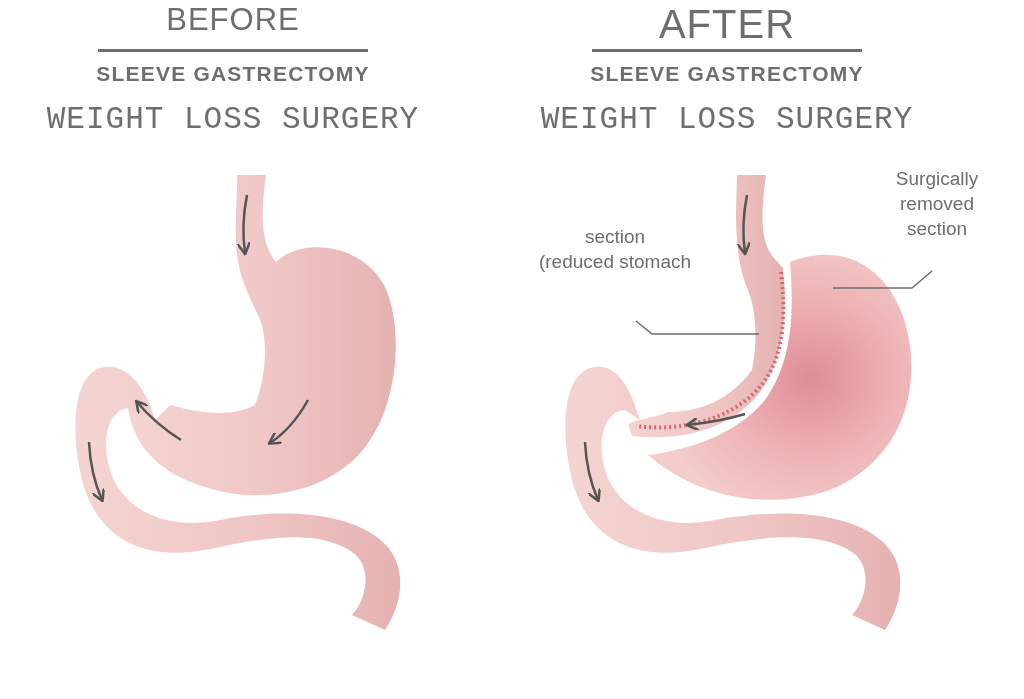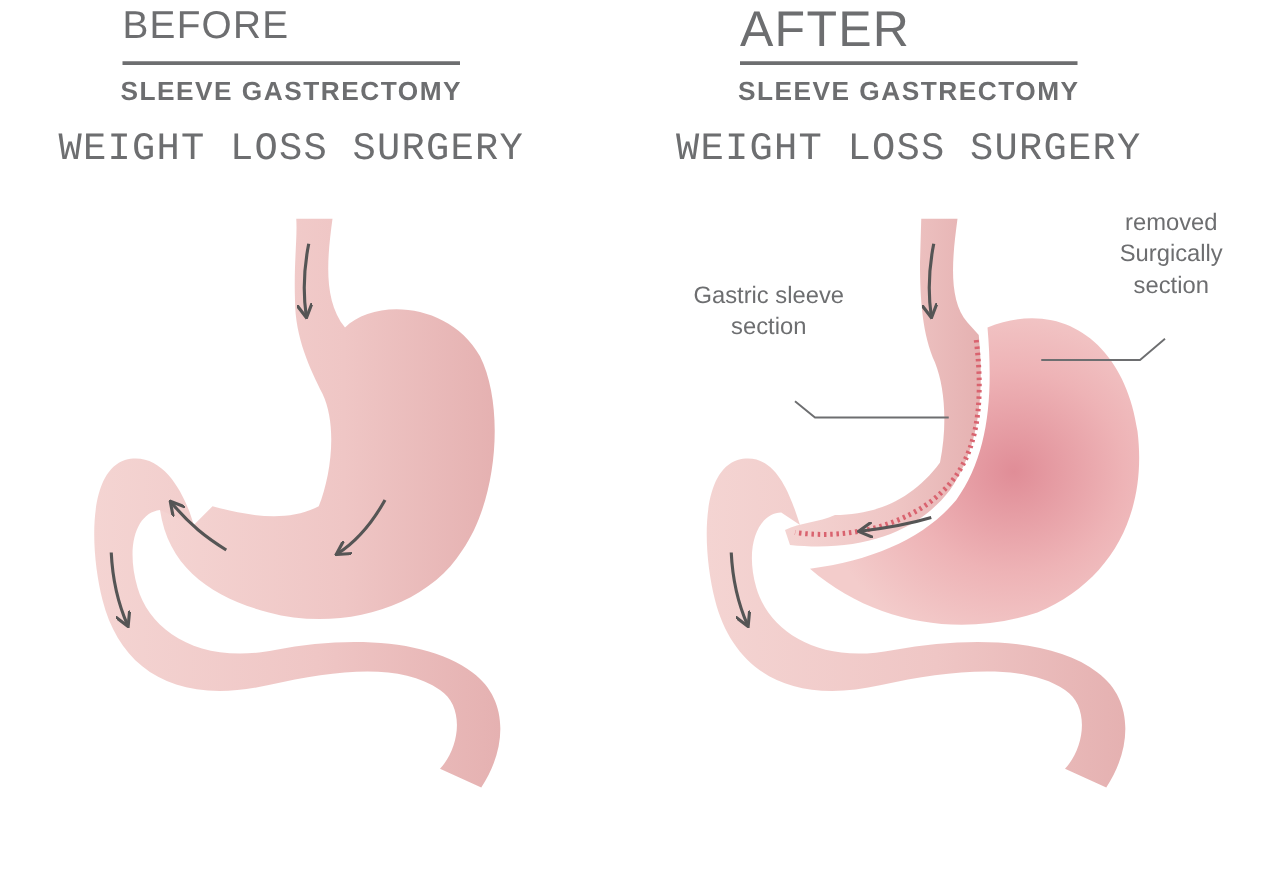--- a/index.html
+++ b/index.html
@@ -1,17 +1,17 @@
 <!DOCTYPE html>
 <html><head>
 <meta charset="utf-8">
 <style>
   html, body { margin:0; padding:0; background:#ffffff; }
   body { width:1024px; height:699px; position:relative; overflow:hidden; font-family:"Liberation Sans", sans-serif; color:#6d6e70; }
-  .panel-title { position:absolute; text-align:left; }
+  .panel-title { position:absolute; text-align:center; }
   .label-before { left:98px; width:270px; top:2px; font-size:31px; letter-spacing:1px; }
   .label-after { left:592px; width:270px; top:2px; font-size:40px; letter-spacing:1px; }
   .rule { position:absolute; height:3px; background:#6d6e70; top:49px; }
   .rule-before { left:98px; width:270px; }
   .rule-after { left:592px; width:270px; }
   .title-bold { position:absolute; font-size:21px; font-weight:bold; letter-spacing:1.2px; top:62px; text-align:center; }
   .title-light { position:absolute; font-size:31px; letter-spacing:1px; top:102px; text-align:center;font-family:Liberation Mono, monospace; }
   .tb-before { left:20px; width:426px; }
   .tb-after { left:514px; width:426px; }
   .annot { position:absolute; font-size:19px; line-height:25px; text-align:center; color:#6d6e70; }
@@ -123,20 +123,20 @@
     <path d="M747,195 C743,215 742,232 745,253" fill="none" stroke="#555" stroke-width="2.5" marker-end="url(#arrowhead)"></path>
     <path d="M745,414 C725,420 705,423 688,425" fill="none" stroke="#555" stroke-width="2.5" marker-end="url(#arrowhead)"></path>
     <path d="M585,442 C586,464 591,484 598,500" fill="none" stroke="#555" stroke-width="2.5" marker-end="url(#arrowhead)"></path>
 
     <path d="M636,321 L652,334 L759,334" fill="none" stroke="#6d6e70" stroke-width="1.5"></path>
     <path d="M833,288 L912,288 L932,271" fill="none" stroke="#6d6e70" stroke-width="1.5"></path>
   </g>
 </svg>
 
 <div class="annot annot-sleeve">
-  <div>Gastric sleeve</div>
   <div>section</div>
+  <div>(reduced stomach</div>
 </div>
 <div class="annot annot-removed">
+  <div>Surgically</div>
   <div>removed</div>
-  <div>Surgically</div>
   <div>section</div>
 </div>
 
 </body></html>

